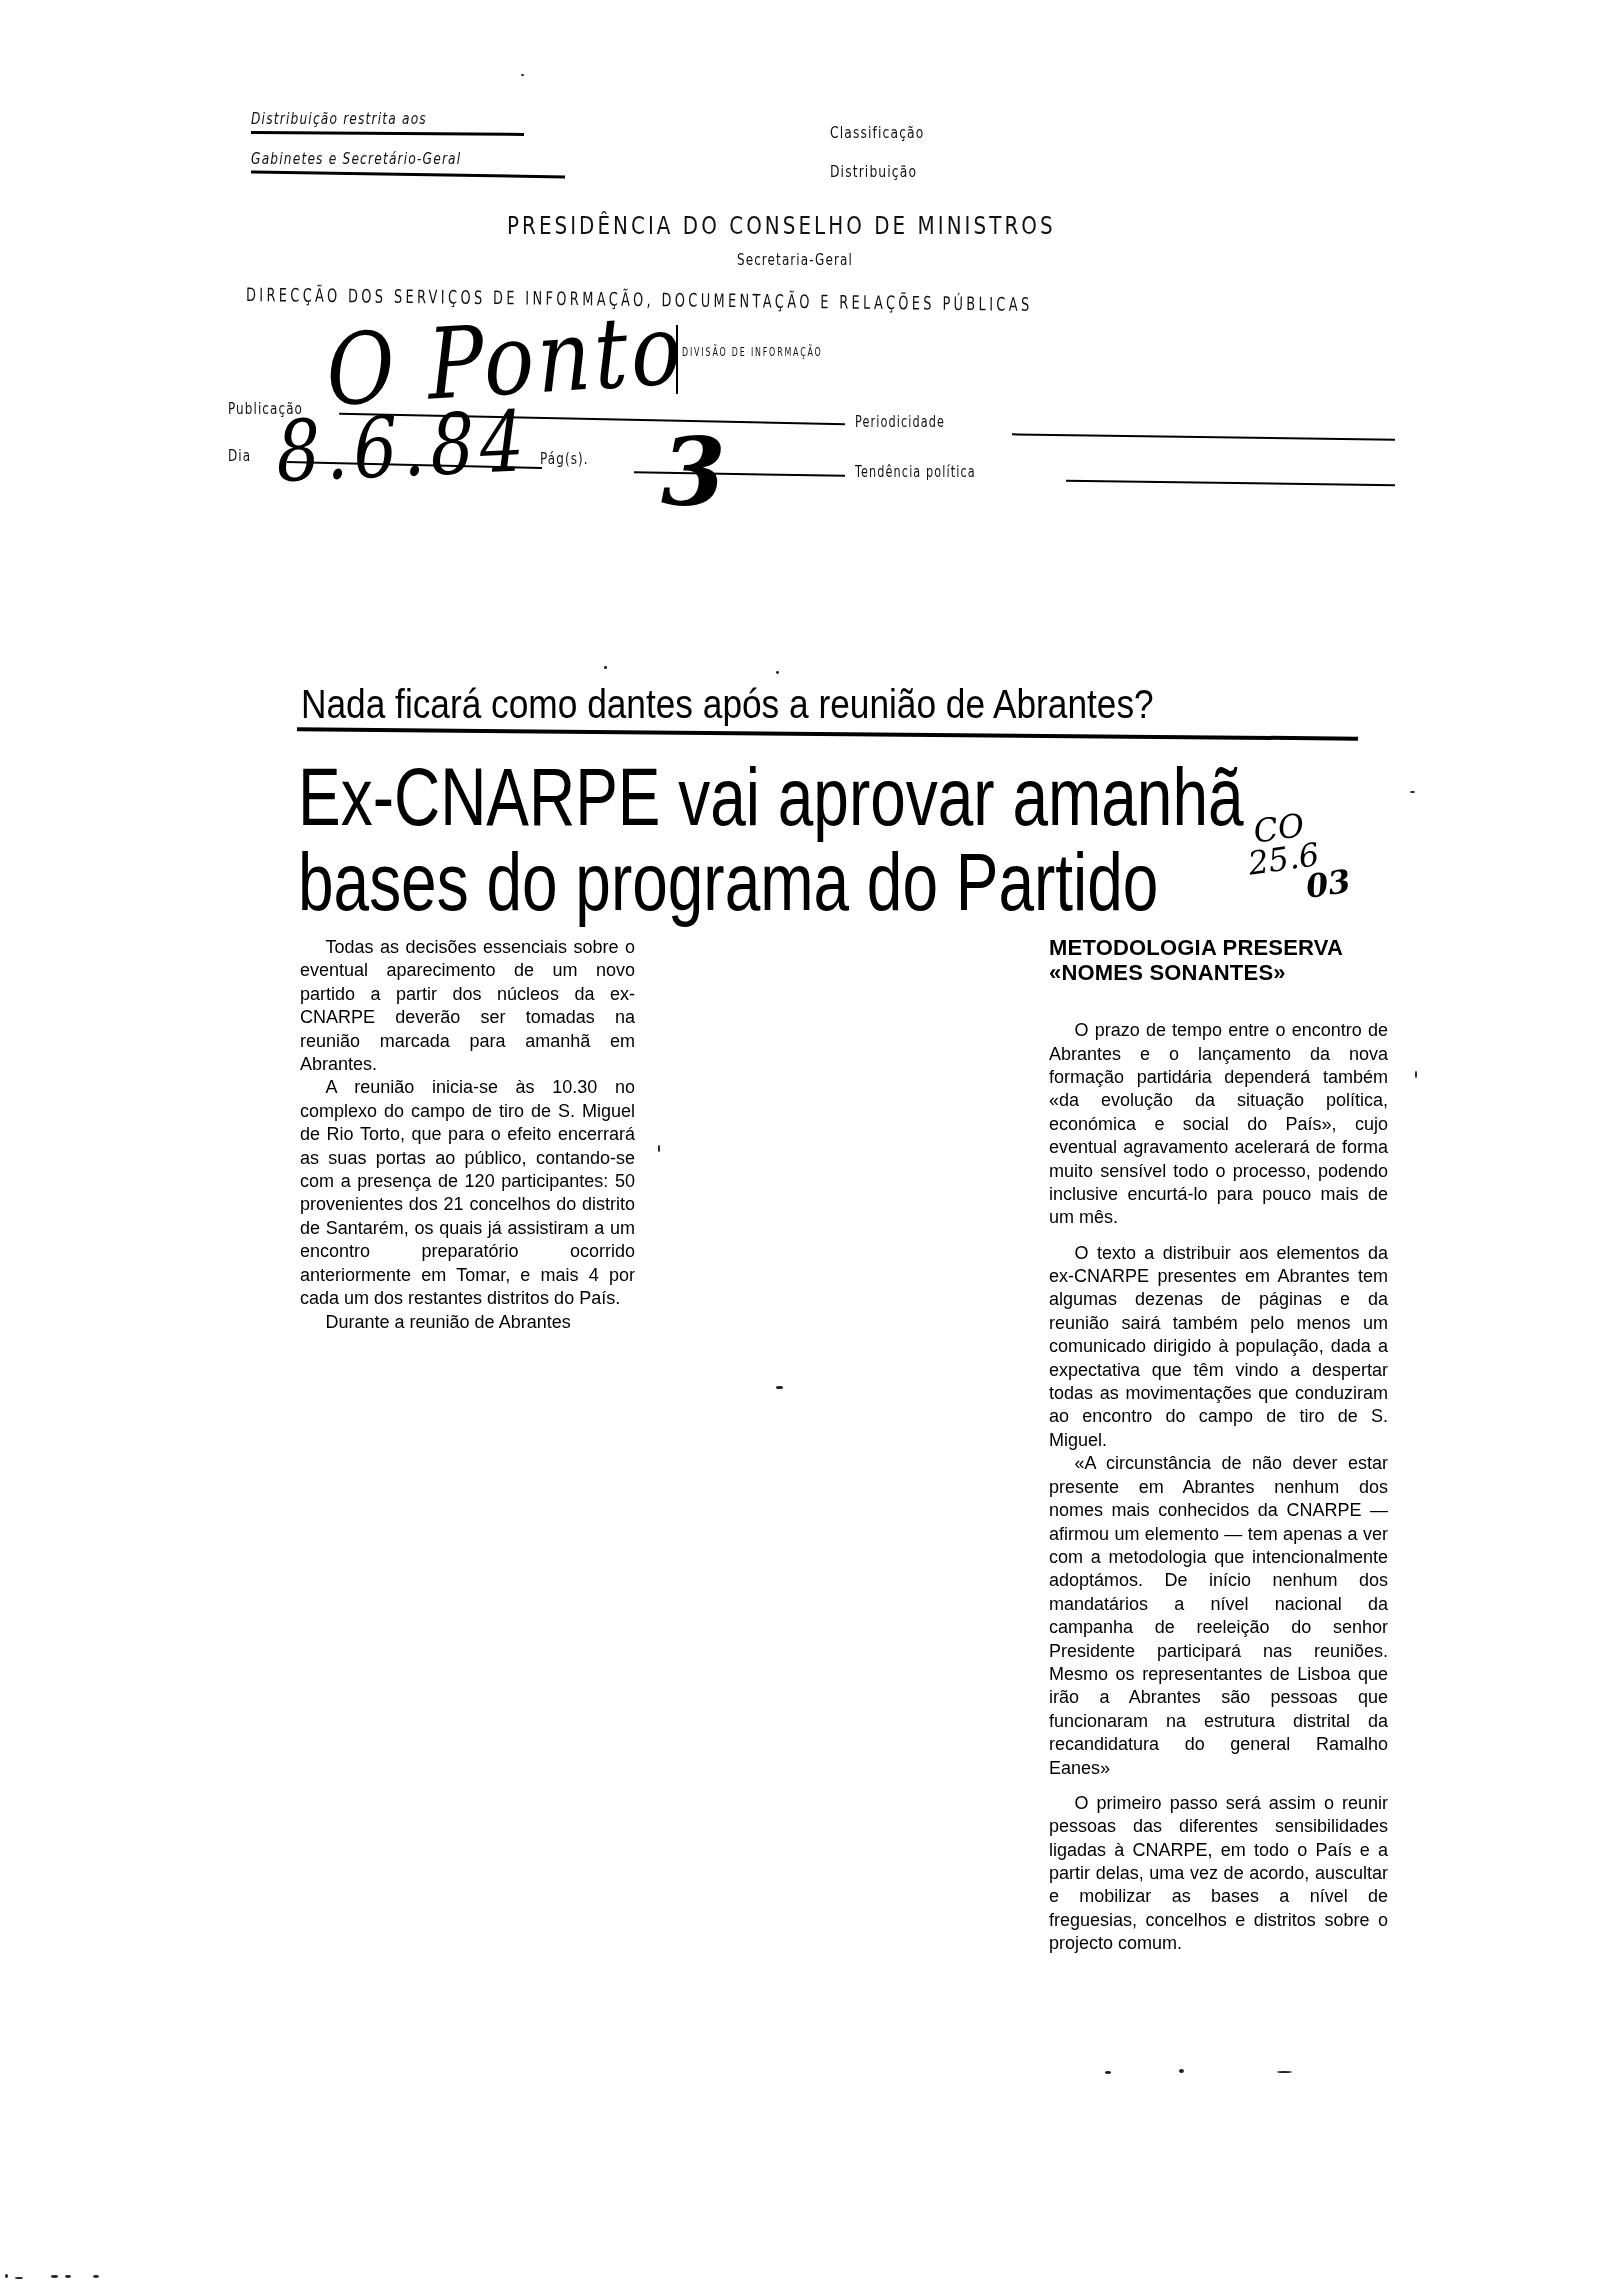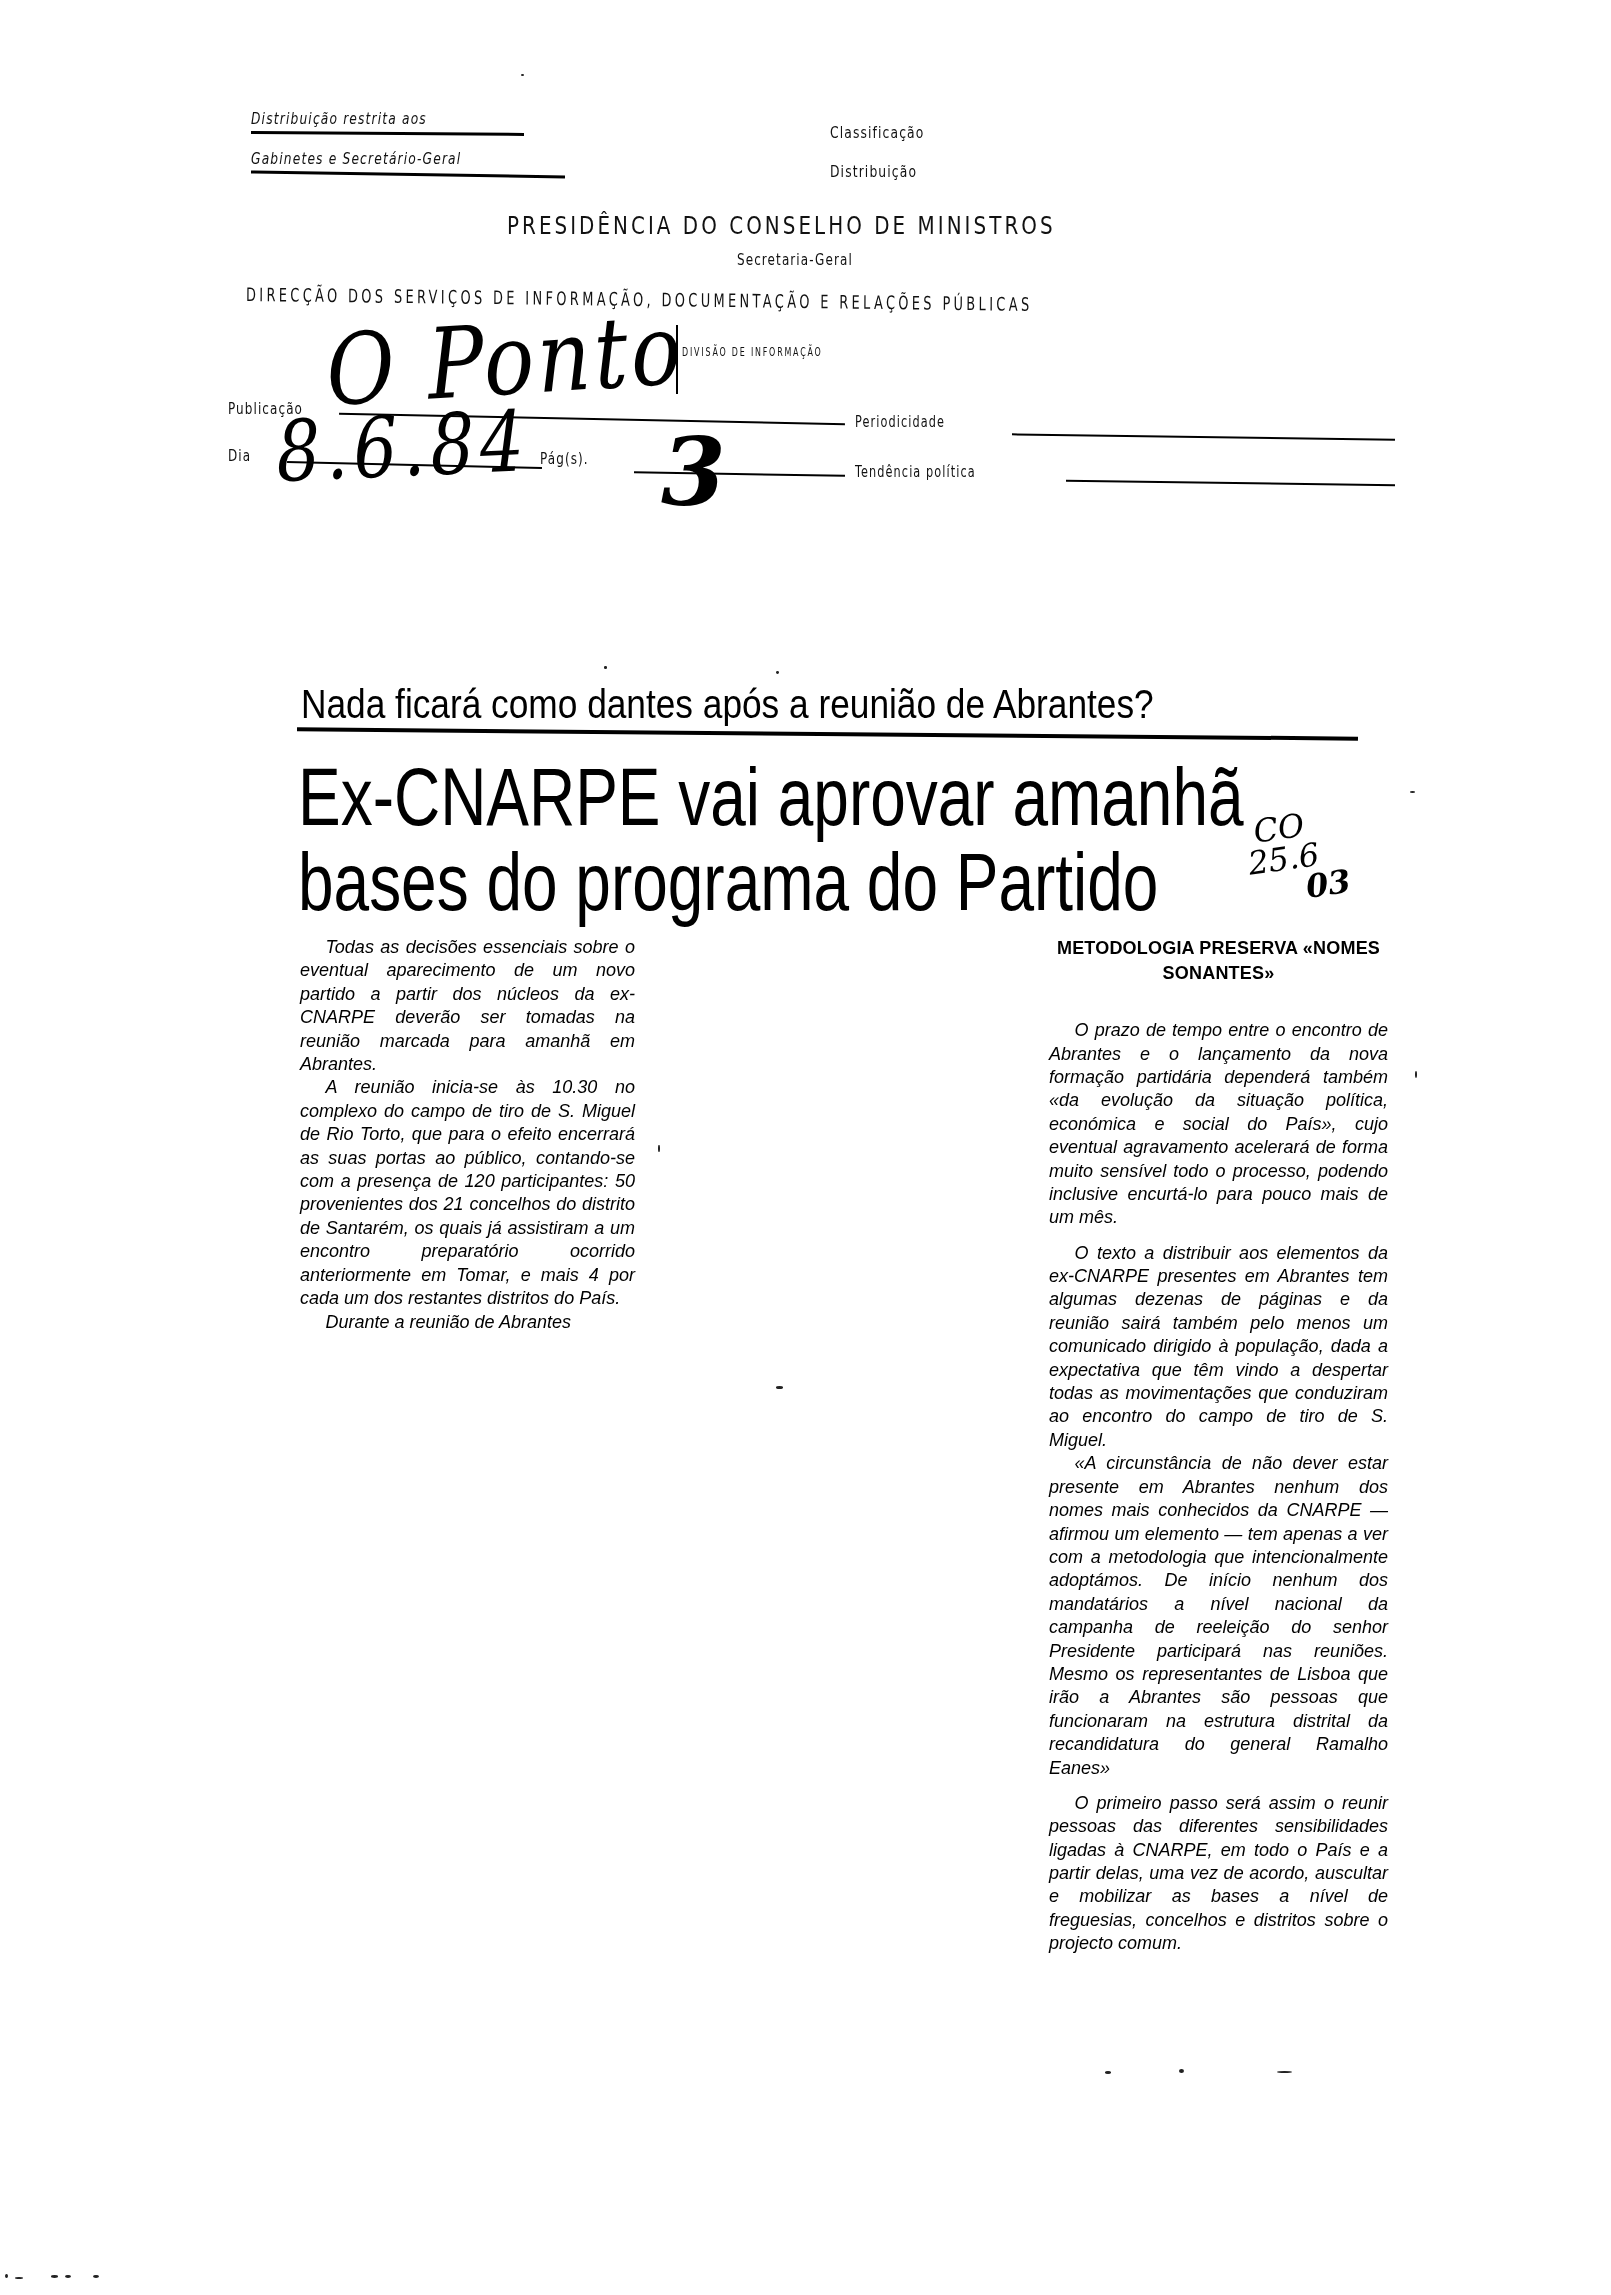--- a/index.html
+++ b/index.html
@@ -5,23 +5,23 @@
   html, body { margin: 0; padding: 0; background: #ffffff; }
   body { width: 1612px; height: 2295px; position: relative; overflow: hidden; color: #000; font-family: "Liberation Sans", sans-serif; }
   .abs { position: absolute; }
   .typed-wide { font-family: "DejaVu Sans", sans-serif; color: #111; white-space: nowrap; }
   .rule { position: absolute; background: #000; }
   .hand { font-family: "DejaVu Serif", serif; font-style: italic; color: #000; white-space: nowrap; }
   .kicker { font-family: "Liberation Sans", sans-serif; font-size: 41px; white-space: nowrap; transform: scaleX(0.86); transform-origin: left top; }
   .headline { font-family: "Liberation Sans", sans-serif; font-size: 82px; line-height: 82px; white-space: nowrap; transform: scaleX(0.78); transform-origin: left top; }
   .col { position: absolute; width: 335px; font-family: "Liberation Sans", sans-serif; font-size: 18px; line-height: 23.4px; text-align: justify; }
   .col p { margin: 0; text-indent: 0; }
-  .col p.ind { text-indent: 25.5px; font-style: italic; }
+  .col p.ind { text-indent: 25.5px; }
   .col .gap { height: 11.8px; }
-  .subhead { font-weight: bold; font-size: 18px; line-height: 24.6px; letter-spacing: 0.2px; text-align: center; margin-bottom: 34px; }
+  .subhead { font-weight: bold; font-size: 22px; line-height: 24.6px; letter-spacing: 0.2px; text-align: left; margin-bottom: 34px; }
   .speck { position: absolute; background: #222; border-radius: 50%; }
 </style>
 </head>
 <body>
 
 <div>
 
   <div class="abs typed-wide" style="left:251px; top:109px; font-size:15.7px; font-style:italic; letter-spacing:1.5px; transform:scaleX(0.78); transform-origin:left top;">Distribuição restrita aos</div>
   <div class="rule" style="left:251px; top:132px; width:273px; height:2.5px; transform:rotate(0.4deg);"></div>
 

